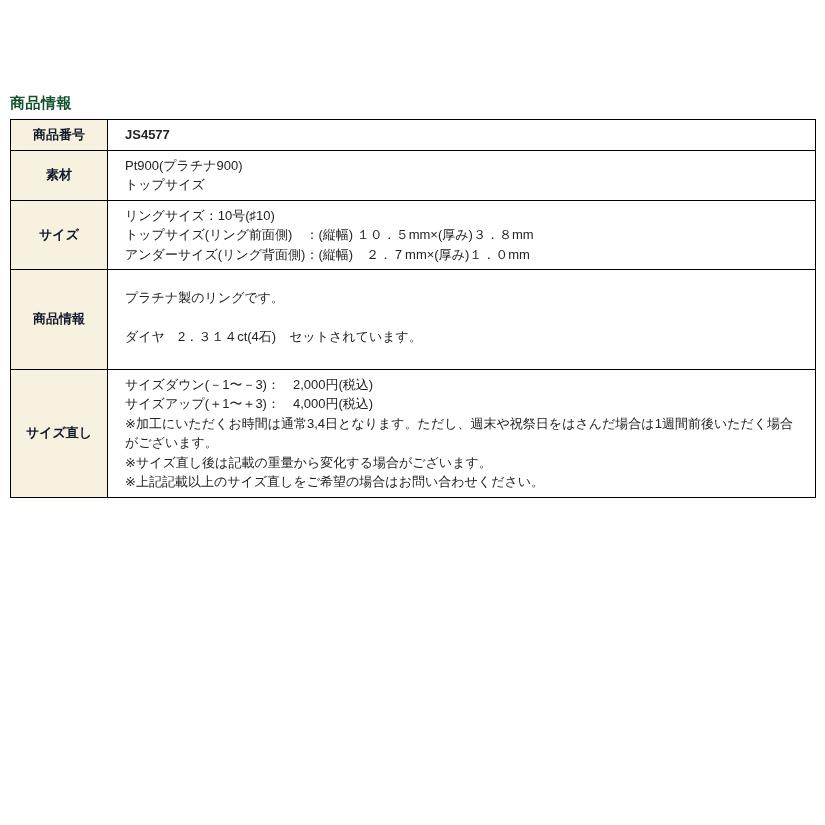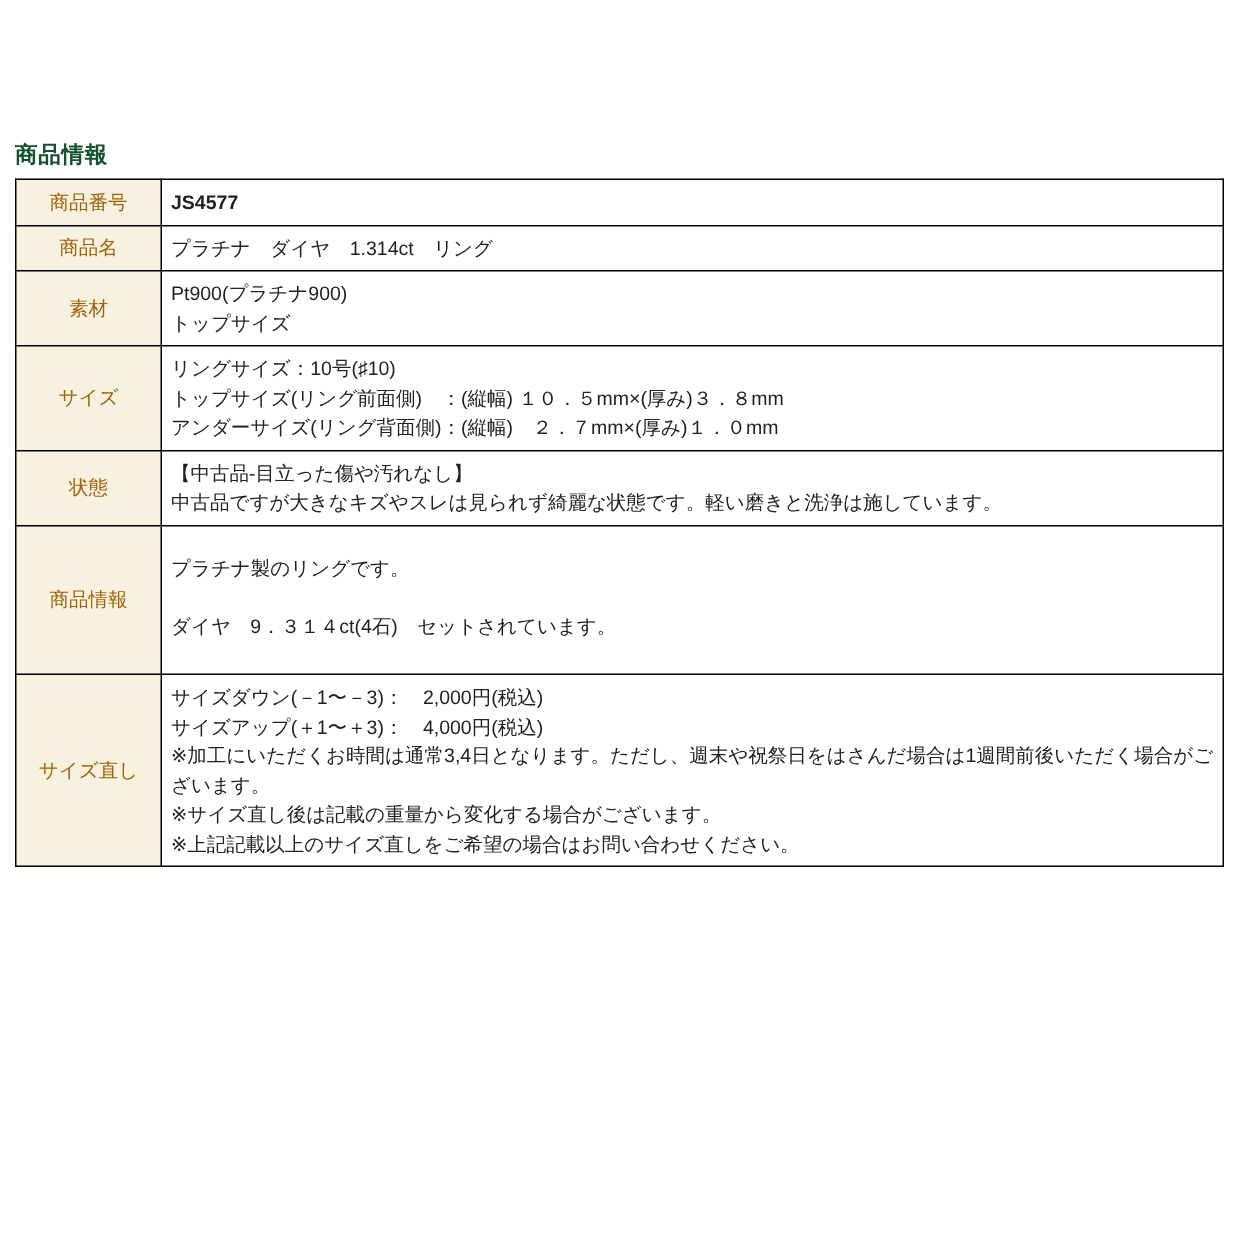--- a/index.html
+++ b/index.html
@@ -34,31 +34,31 @@
     table-layout: fixed;
     border: 1px solid var(--border-color, #000);
   }
   table.info th,
   table.info td {
     border: 1px solid var(--border-color, #000);
   }
   table.info th {
     background: var(--header-bg, #f7f1e0);
     font-size: 13px;
-    font-weight: normal;
-    color: #a16207;
+    font-weight: bold;
+    color: #0f172a;
     text-align: center;
     vertical-align: middle;
     padding: 5px 2px;
   }
   table.info td {
     font-size: 13px;
     color: #222222;
     vertical-align: middle;
-    padding: 5px 6px;
+    padding: 5px 17px;
     line-height: 1.5;
     background: #ffffff;
     word-break: break-all;
   }
   table.info td.roomy {
     padding-top: 18px;
     padding-bottom: 22px;
   }
   .line {
     min-height: 1.5em;
@@ -82,60 +82,47 @@
       </colgroup>
       <tbody>
 
         <tr>
           <th>商品番号</th>
           <td>
             <div class="line strong">JS4577</div>
           </td>
         </tr>
 
-        <tr>
-          <th>商品名</th>
-          <td>
-            <div class="line">プラチナ　ダイヤ　1.314ct　リング</div>
-          </td>
-        </tr>
 
         <tr>
           <th>素材</th>
           <td>
             <div class="line">Pt900(プラチナ900)</div>
             <div class="line">トップサイズ</div>
           </td>
         </tr>
 
 
         <tr>
           <th>サイズ</th>
           <td>
             <div class="line">リングサイズ：10号(♯10)</div>
             <div class="line">トップサイズ(リング前面側)　：(縦幅) １０．５mm×(厚み)３．８mm</div>
             <div class="line">アンダーサイズ(リング背面側)：(縦幅)　２．７mm×(厚み)１．０mm</div>
           </td>
         </tr>
 
 
-        <tr>
-          <th>状態</th>
-          <td>
-            <div class="line">【中古品-目立った傷や汚れなし】</div>
-            <div class="line">中古品ですが大きなキズやスレは見られず綺麗な状態です。軽い磨きと洗浄は施しています。</div>
-          </td>
-        </tr>
 
         <tr>
           <th>商品情報</th>
           <td class="roomy">
             <div class="line">プラチナ製のリングです。</div>
             <div class="line"></div>
-            <div class="line">ダイヤ　9．３１４ct(4石)　セットされています。</div>
+            <div class="line">ダイヤ　2．３１４ct(4石)　セットされています。</div>
           </td>
         </tr>
 
         <tr>
           <th>サイズ直し</th>
           <td>
             <div class="line">サイズダウン(－1〜－3)：　2,000円(税込)</div>
             <div class="line">サイズアップ(＋1〜＋3)：　4,000円(税込)</div>
             <div class="line">※加工にいただくお時間は通常3,4日となります。ただし、週末や祝祭日をはさんだ場合は1週間前後いただく場合がございます。</div>
             <div class="line">※サイズ直し後は記載の重量から変化する場合がございます。</div>

